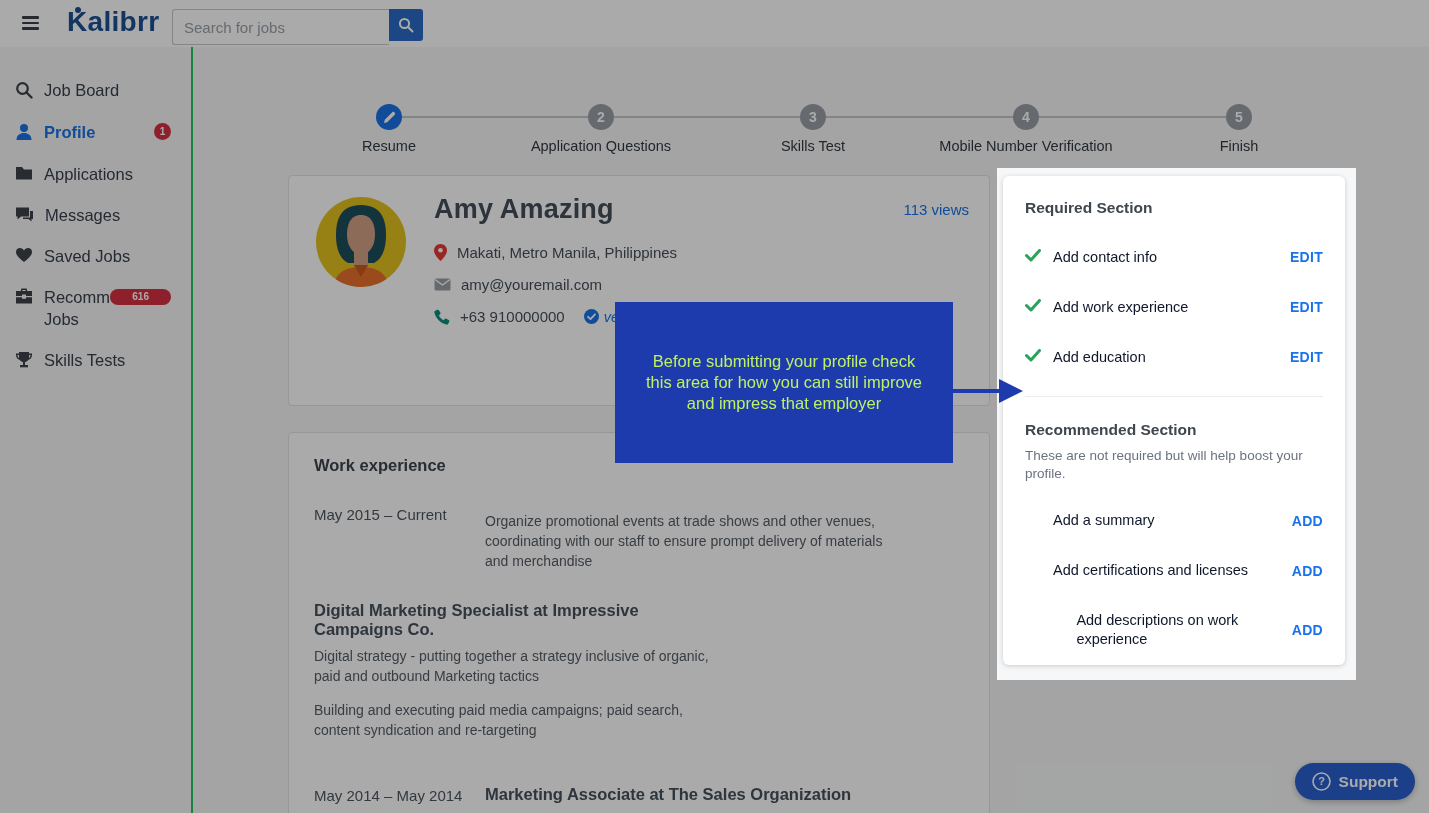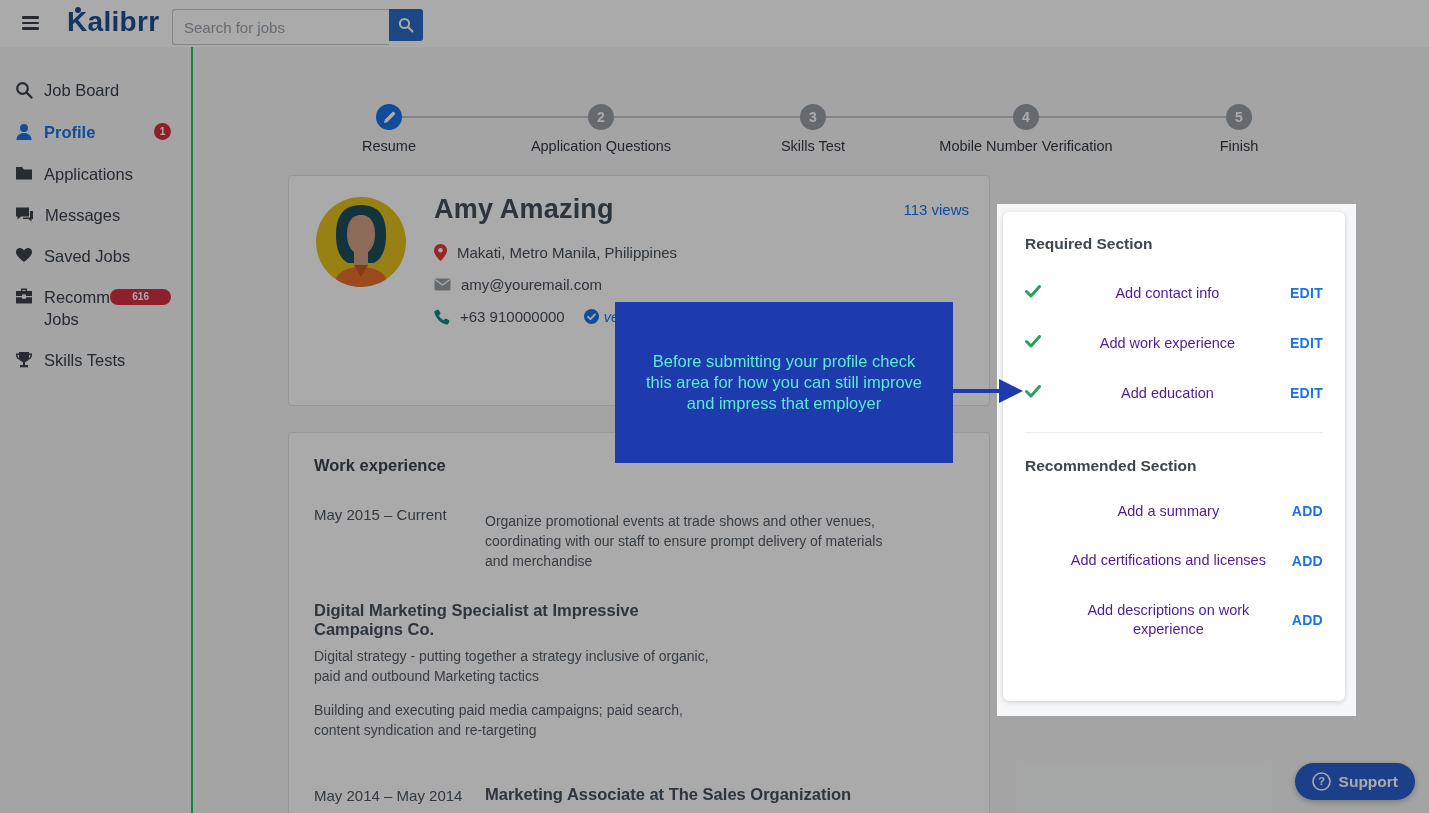--- a/index.html
+++ b/index.html
@@ -55,35 +55,35 @@
   .we-body { width:400px; }
   .we-role { font-size:16.5px; font-weight:bold; color:#46505c; }
   .we-desc p { margin-top:8px; font-size:14px; color:#555d66; line-height:1.42; }
   .we-desc p.gap { margin-top:15px; }
 
   
   .support-btn { position:absolute; right:14px; bottom:13px; height:37px; border:none; border-radius:19px; background:#2a5fd0; color:#fff; display:flex; align-items:center; gap:8px; padding:0 17px; font-size:15.5px; font-weight:bold; z-index:20; cursor:pointer; font-family:"Liberation Sans", sans-serif; box-shadow:0 2px 6px rgba(0,0,0,0.25); }
 
   
   .overlay { position:absolute; inset:0; background:rgba(0,0,0,0.335); z-index:40; }
-  .spotlight { position:absolute; left:997px; top:168px; width:359px; height:512px; background:#f6f7f8; z-index:50;margin-top:36px; }
+  .spotlight { position:absolute; left:997px; top:168px; width:359px; height:512px; background:#f6f7f8; z-index:50; }
   .checklist-card { position:absolute; left:6px; top:8px; width:342px; height:489px; background:#fff; border-radius:6px; box-shadow:0 1px 5px rgba(0,0,0,0.18); }
   .cl-title { padding:23px 22px 0; font-size:15.5px; font-weight:bold; color:#3f464e; }
   .cl-row { display:flex; align-items:center; padding:0 22px; margin-top:31px; }
   .cl-row .cl-check { flex:0 0 20px; }
   .cl-row .cl-spacer { flex:0 0 20px; }
-  .cl-label { flex:1; text-align:center; font-size:14.5px; color:#4c1d95; line-height:1.3; padding:0 8px; }
+  .cl-label { flex:1; text-align:left; font-size:14.5px; color:#0f172a; line-height:1.3; padding:0 8px; }
   .cl-label.narrow { max-width:200px; margin:0 auto; }
   .cl-action { flex:0 0 auto; font-size:14px; font-weight:bold; color:#1a73e8; cursor:pointer; text-decoration:none; letter-spacing:0.3px; }
   .cl-divider { border:none; border-top:1px solid #ececee; margin:29px 22px 0; }
   .cl-sub { padding:8px 22px 0; font-size:13.5px; color:#6b7280; line-height:1.4; }
   .cl-title.rec { padding-top:24px; }
 
   
-  .callout { position:absolute; left:615px; top:302px; width:338px; height:161px; background:#1e3bad; z-index:60; display:flex; align-items:center; justify-content:center; text-align:center; color:#5eead4; font-size:16.5px; line-height:1.28; padding:0 24px; }
+  .callout { position:absolute; left:615px; top:302px; width:338px; height:161px; background:#1e3bad; z-index:60; display:flex; align-items:center; justify-content:center; text-align:center; color:#bef264; font-size:16.5px; line-height:1.28; padding:0 24px; }
   .arrow-stem { position:absolute; left:953px; top:389px; width:48px; height:4px; background:#1e3bad; z-index:61; }
   .arrow-head { position:absolute; left:999px; top:379px; width:0; height:0; border-left:24px solid #1e3bad; border-top:12px solid transparent; border-bottom:12px solid transparent; z-index:61; }
 </style>
 </head>
 <body>
 
 <div class="stage">
 
   <header class="topnav">
     <div class="hamburger">
@@ -302,20 +302,21 @@
         <span class="cl-check"><svg width="16" height="13" viewBox="0 0 16 13">
               <path d="M1.5 6.5 L6 11 L14.5 1.5" stroke="#27a35a" stroke-width="3" fill="none" stroke-linecap="round" stroke-linejoin="round"></path>
             </svg></span>
         <span class="cl-label">Add education</span>
         <a class="cl-action">EDIT</a>
       </div>
 
       <hr class="cl-divider">
 
       <h3 class="cl-title rec">Recommended Section</h3>
+      <p class="cl-sub">These are not required but will help boost your profile.</p>
 
       <div class="cl-row" style="margin-top:27px;">
         <span class="cl-spacer"></span>
         <span class="cl-label">Add a summary</span>
         <a class="cl-action">ADD</a>
       </div>
 
       <div class="cl-row">
         <span class="cl-spacer"></span>
         <span class="cl-label">Add certifications and licenses</span>

